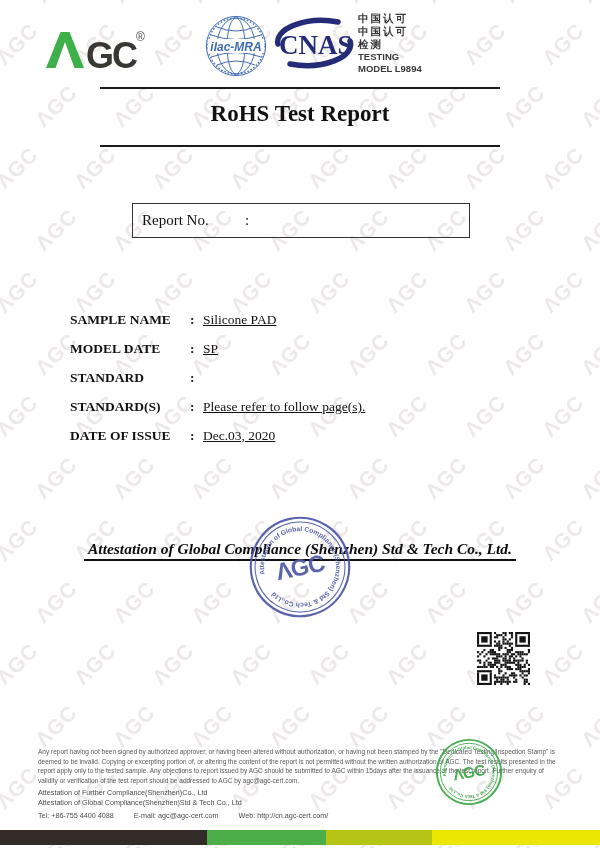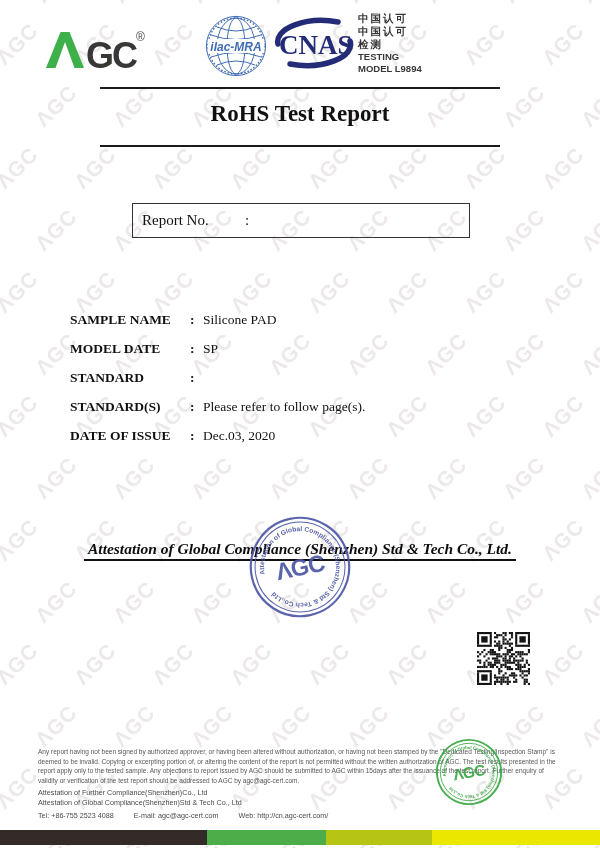--- a/index.html
+++ b/index.html
@@ -35,21 +35,21 @@
   .report-box .r-label { margin-left:9px; width:77px; }
   .report-box .r-colon { width:34px; text-align:center; }
   .report-box .r-value { white-space:pre; }
 
   
   .fields { position:absolute; left:70px; top:301px; width:470px;margin-top:11px; }
   .field-row { display:flex; height:29px; align-items:flex-start;
     font-family:"Liberation Serif", serif; font-size:13.5px; color:#111; }
   .f-label { width:120px; font-weight:bold; }
   .f-colon { width:13px; font-weight:bold; }
-  .f-value { white-space:pre; }
+  .f-value { white-space:pre;text-decoration:underline; }
 
   
   .signature { position:absolute; left:0; top:540px; width:600px; text-align:center; }
   .signature span { display:inline-block; font-family:"Liberation Serif", serif;
     font-weight:bold; font-style:italic; font-size:15.5px; color:#0d0d0d;
     border-bottom:2px solid #111; padding:0 4px 1px 4px; }
 
   .stamp-blue { position:absolute; left:248px; top:515px; width:104px; height:104px; opacity:.92; }
   .stamp-green { position:absolute; left:434px; top:737px; width:70px; height:70px; opacity:.88; z-index:3; }
 
@@ -529,21 +529,21 @@
         <rect x="0.00" y="50.88" width="14.84" height="2.12" fill="#141414"></rect>
         <rect x="0.00" y="40.28" width="2.12" height="10.60" fill="#141414"></rect>
         <rect x="12.72" y="40.28" width="2.12" height="10.60" fill="#141414"></rect>
         <rect x="4.24" y="42.40" width="6.36" height="6.36" fill="#141414"></rect>
       </svg></div>
 
   <div class="disclaimer">Any report having not been signed by authorized approver, or having been altered without authorization, or having not been stamped by the "Dedicated Testing/Inspection Stamp" is deemed to be invalid. Copying or excerpting portion of, or altering the content of the report is not permitted without the written authorization of AGC. The test results presented in the report apply only to the tested sample. Any objections to report issued by AGC should be submitted to AGC within 15days after the issuance of the test report. Further enquiry of validity or verification of the test report should be addressed to AGC by agc@agc-cert.com.</div>
   <div class="foot-co1">Attestation of Further Compliance(Shenzhen)Co., Ltd</div>
   <div class="foot-co2">Attestation of Global Compliance(Shenzhen)Std &amp; Tech Co., Ltd</div>
   <div class="contact">
-    <span>Tel: +86-755 2523 4088</span>
+    <span>Tel: +86-755 4400 4088</span>
     <span>E-mail: agc@agc-cert.com</span>
     <span>Web: http://cn.agc-cert.com/</span>
   </div>
 
   <svg class="stamp-green" viewBox="0 0 72 72">
     <g transform="rotate(-10 36 36)">
       <circle cx="36" cy="36" r="33" fill="none" stroke="#2fa43c" stroke-width="2"></circle>
       <circle cx="36" cy="36" r="29.5" fill="none" stroke="#2fa43c" stroke-width="0.9"></circle>
       <defs>
           <path id="greenring" d="M12,36 A24,24 0 0 1 60,36 A24,24 0 0 1 12,36"></path>

